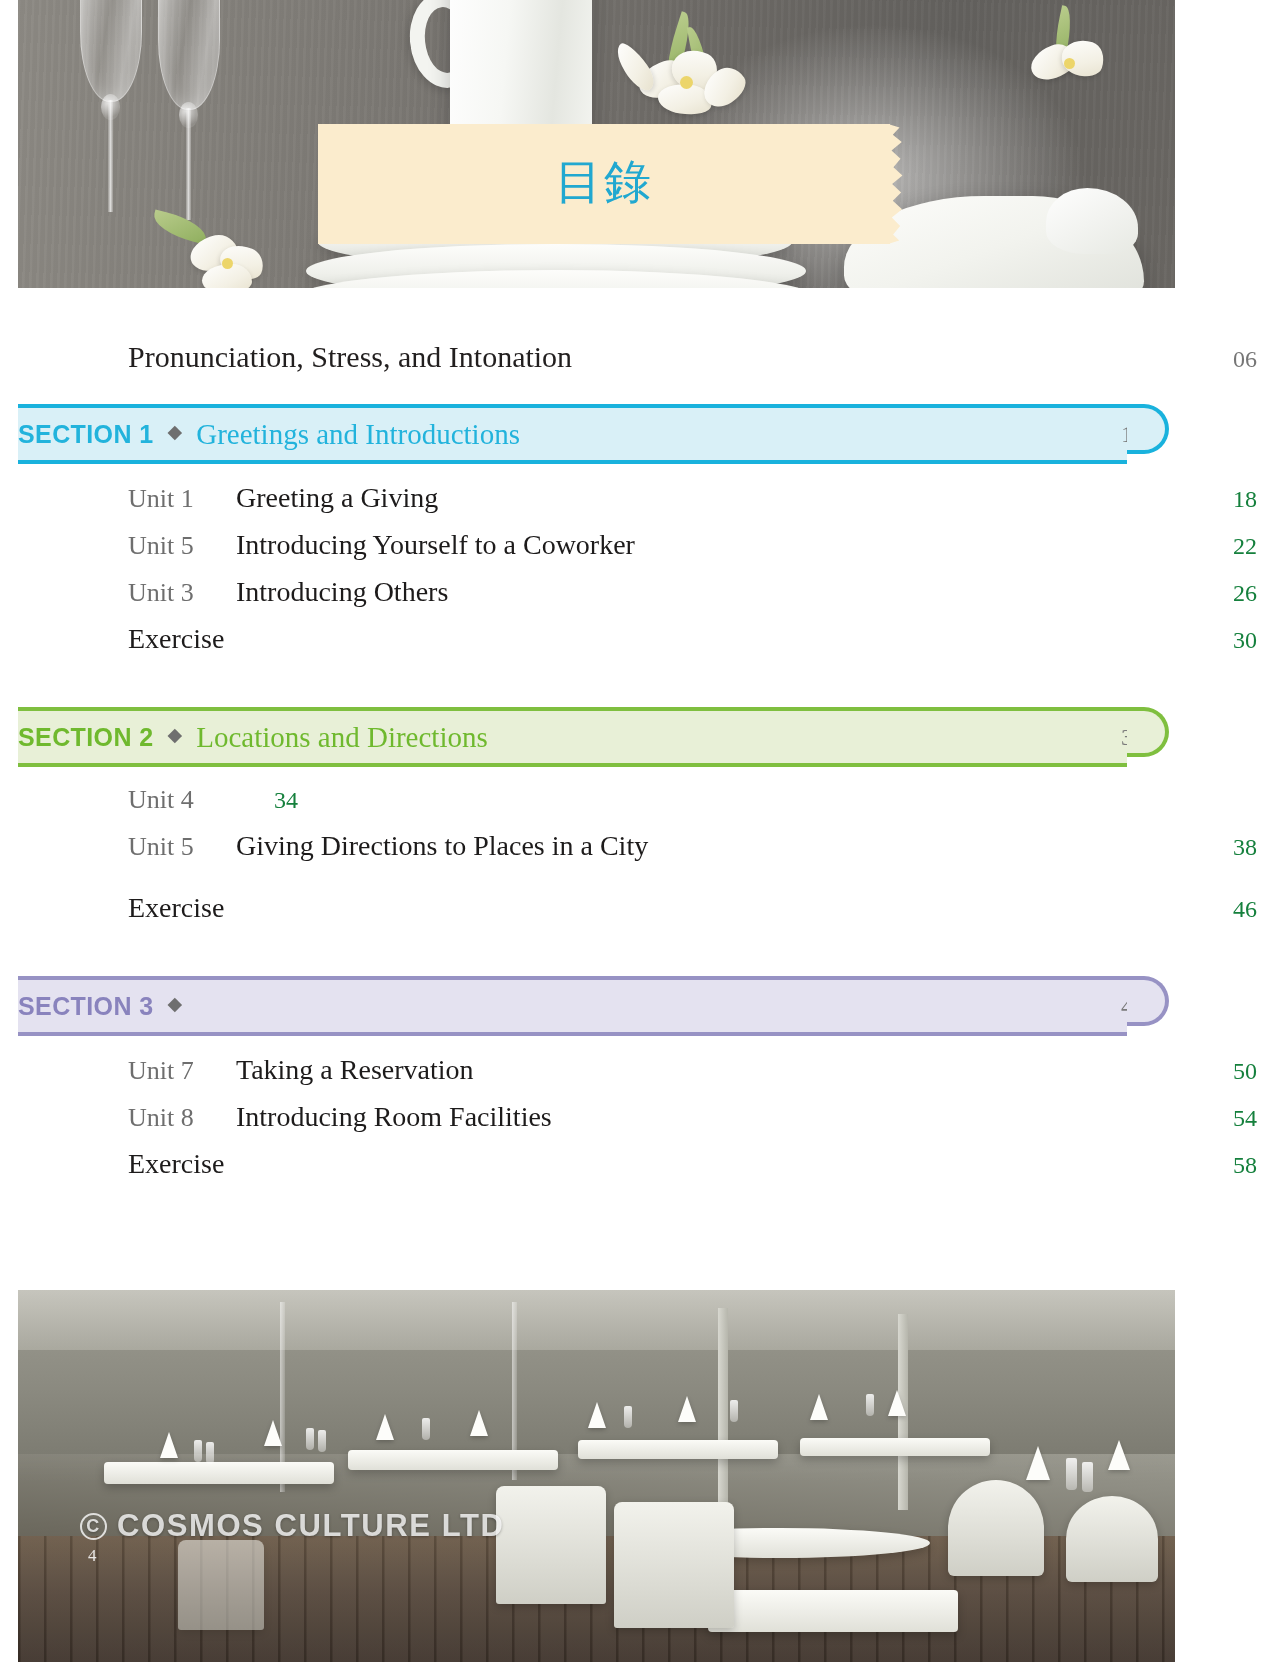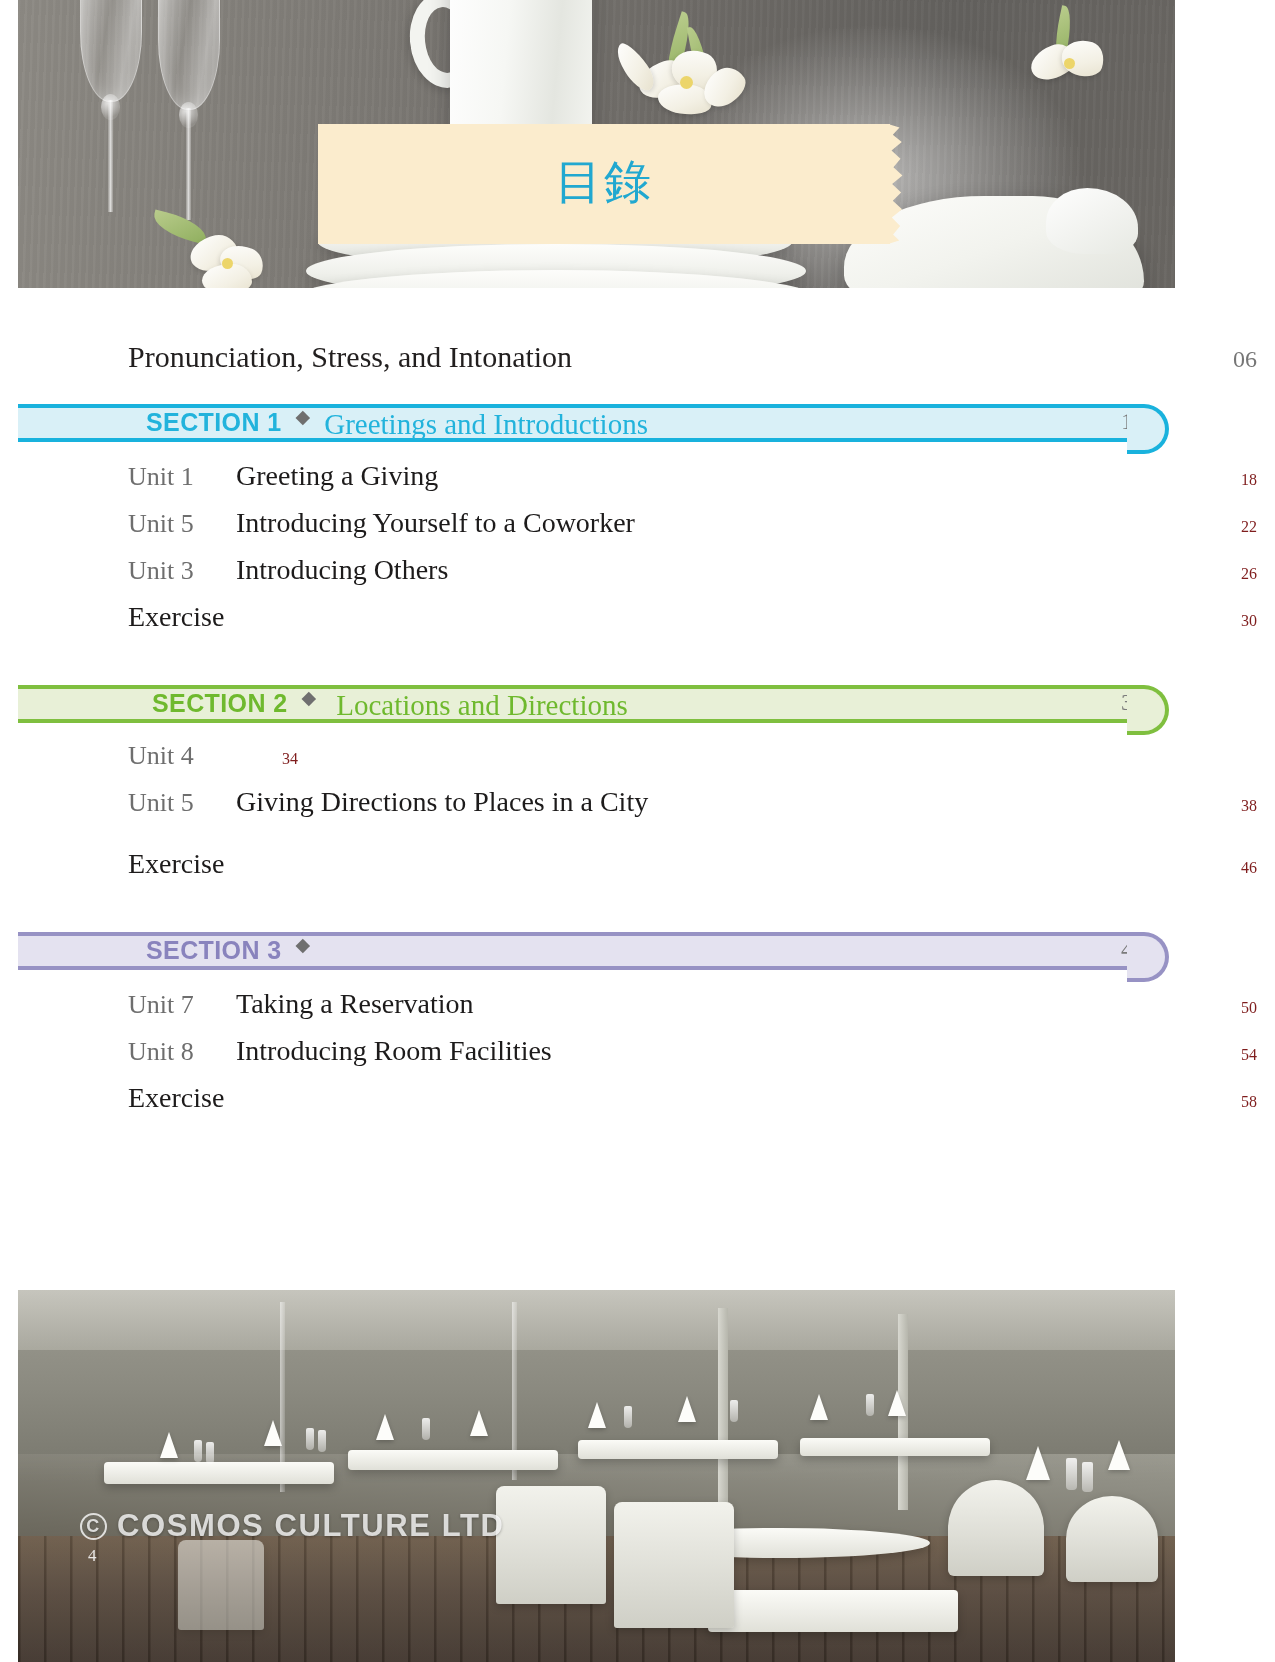--- a/index.html
+++ b/index.html
@@ -131,56 +131,56 @@
     display:flex; align-items:baseline;
     padding:0 18px 0 128px;
     margin-bottom:2px;
   }
   .front-title{ flex:1; font-size:30px; color:#221f1f; }
   .front-title.cjk{ font-family:"DejaVu Sans", sans-serif; font-size:29px; font-weight:700; }
   .front-page{ width:62px; text-align:right; font-size:24px; color:#767676; }
 
   .sec-wrap{ position:relative; }
   .sec-bar{
-    position:relative; height:38px;
-    display:flex; align-items:flex-start;
-    padding-left:128px; padding-right:32px;
+    position:relative; height:60px;
+    display:flex; align-items:center;
+    padding-right:32px;
     margin-left:18px;
     margin-right:148px;
     border-top:4px solid; border-bottom:4px solid;
   }
   .sec-bar .cap{
     position:absolute; right:-42px; top:-4px; width:42px; height:50px;
     border-top:4px solid; border-bottom:4px solid; border-right:4px solid;
     border-radius:0 26px 26px 0;
   }
   .sec-label{ font-family:"Liberation Sans", sans-serif; font-weight:700; font-size:25px; letter-spacing:.4px; }
   .sec-dot{ margin:0 14px; color:#6f6f6f; font-size:19px; position:relative; top:-3px; }
   .sec-title{ font-size:29px; flex:1; }
   .sec-page{ position:absolute; right:-18px; width:62px; text-align:right; font-size:24px; color:#7b7b7b; }
 
   .unit-row{
     display:flex; align-items:baseline;
     padding:0 18px 0 128px;
   }
   .unit-no{ width:108px; font-size:26px; color:#6e6e6e; }
   .unit-title{ flex:1; font-size:28px; color:#1d1b1b; }
-  .unit-page{ width:62px; text-align:right; font-size:16px; color:#7f1d1d; }
+  .unit-page{ width:62px; text-align:right; font-size:24px; color:#15803d; }
   .ex-row .unit-title{ font-size:28px; }
 
   
   .c1 .sec-bar, .c1 .cap{ border-top-color:#19b2dd; border-bottom-color:#19b2dd; }
   .c1 .sec-bar{ background:#d9f0f7; }
   .c1 .cap{ border-right-color:#19b2dd; background:#d9f0f7; }
   .c1 .sec-label, .c1 .sec-title{ color:#22b3dc; }
 
   .c2 .sec-bar, .c2 .cap{ border-top-color:#7fbf3f; border-bottom-color:#7fbf3f; }
   .c2 .sec-bar{ background:#e8f0d7; }
   .c2 .cap{ border-right-color:#7fbf3f; background:#e8f0d7; }
-  .c2 .sec-label, .c2 .sec-title{ color:#6fb92e;margin-left:6px; }
+  .c2 .sec-label, .c2 .sec-title{ color:#6fb92e; }
 
   .c3 .sec-bar, .c3 .cap{ border-top-color:#9792c4; border-bottom-color:#9792c4; }
   .c3 .sec-bar{ background:#e4e2f0; }
   .c3 .cap{ border-right-color:#9792c4; background:#e4e2f0; }
   .c3 .sec-label, .c3 .sec-title{ color:#8983bd; }
 
   
   .footer-photo{
     position:absolute; left:18px; bottom:0; width:1157px; height:372px;
     overflow:hidden;

